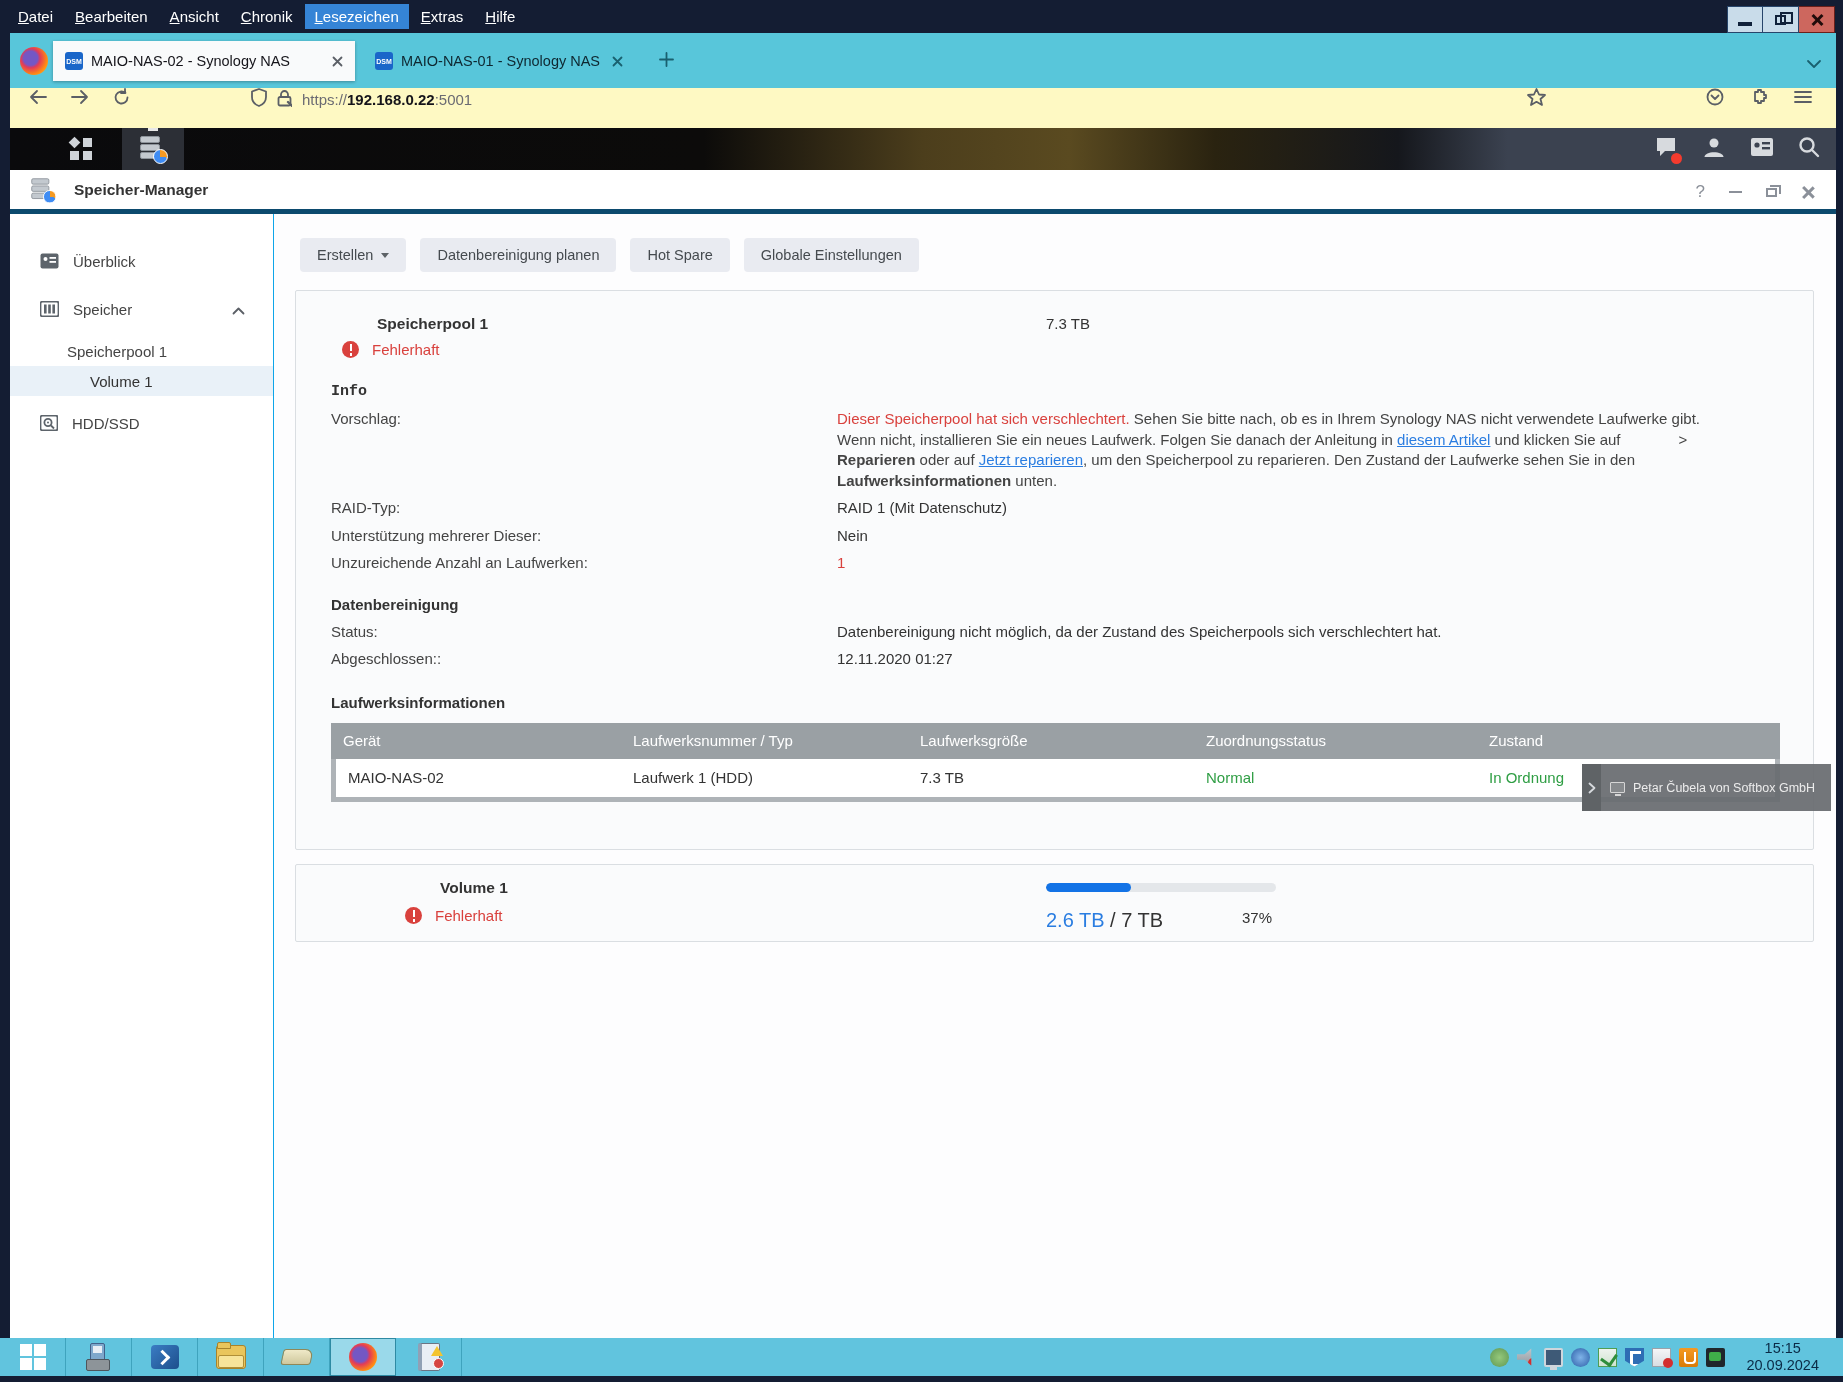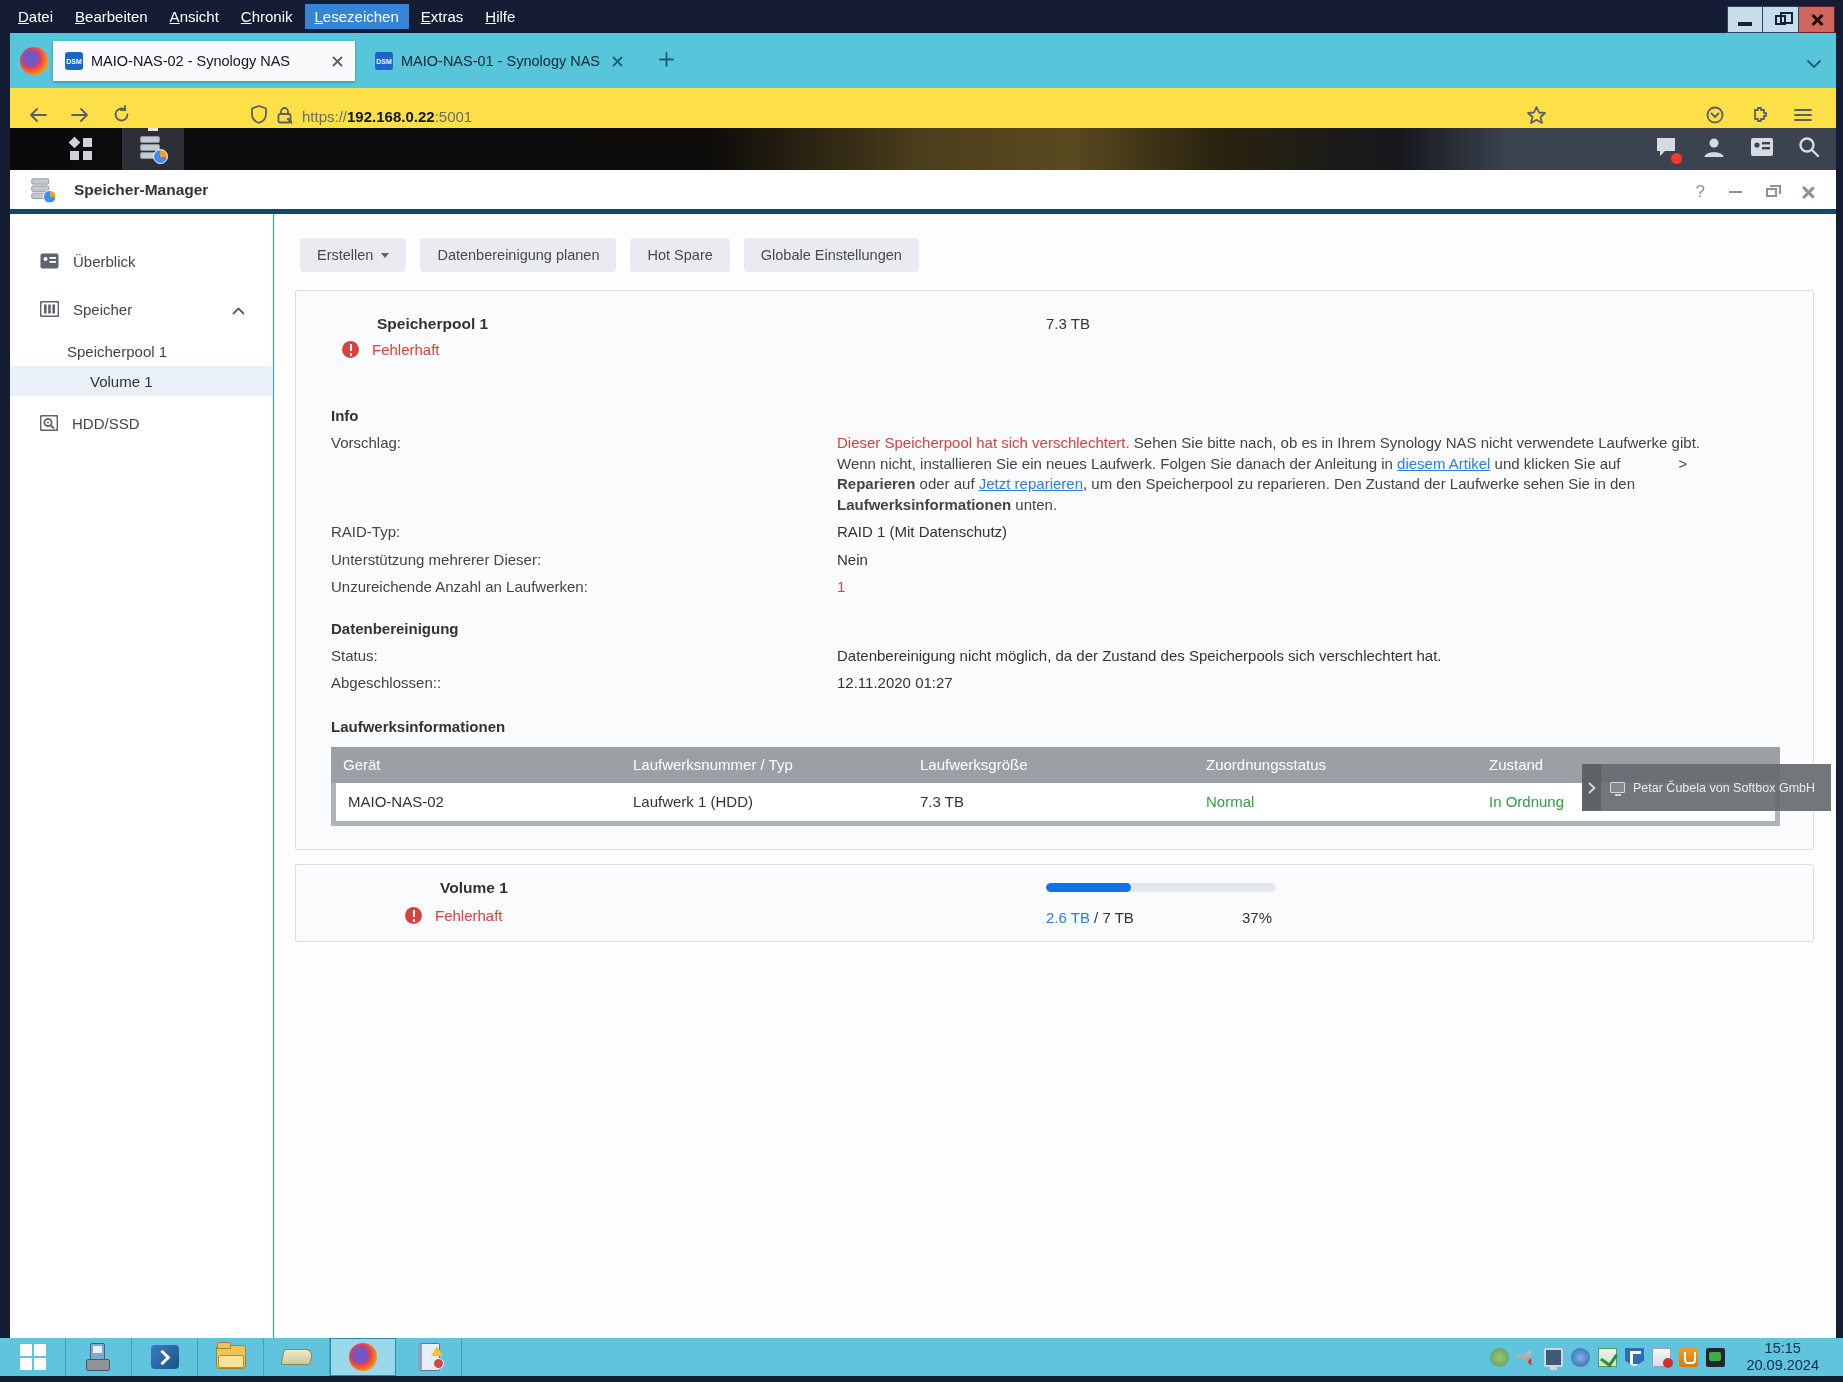--- a/index.html
+++ b/index.html
@@ -28,21 +28,21 @@
   .fx-logo { position:absolute; left:10px; top:14px; width:28px; height:28px; border-radius:50%;
     background:radial-gradient(circle at 38% 40%, #7457c4 0 29%, #e33b57 40%, #ff8b13 68%, #ffc83c 100%); }
   .tab { position:absolute; top:8px; height:40px; display:flex; align-items:center; padding:0 12px; gap:8px; font-size:14.5px; color:#0e2730; }
   .tab.active { background:#f9fafb; border-radius:0; color:#15141a; box-shadow:0 1px 3px rgba(0,0,0,.3); }
   .dsm-fav { width:18px; height:18px; background:#1a66c9; border-radius:3px; color:#fff; font-size:7px; font-weight:bold; display:flex; align-items:center; justify-content:center; flex:0 0 auto; }
   .tab-close svg, .icon-sm svg { display:block; }
   .newtab { position:absolute; left:648px; top:18px; }
   .tab-chev { position:absolute; right:14px; top:22px; }
 
   
-  .urlrow { position:absolute; top:88px; left:10px; right:7px; height:40px; background:#fde047; display:flex; align-items:flex-end; }
+  .urlrow { position:absolute; top:88px; left:10px; right:7px; height:40px; background:#fef9c3; display:flex; align-items:flex-start; }
   .nav-ic { margin-left:18px; flex:0 0 auto; }
   .url-field { margin-left:120px; display:flex; align-items:center; gap:10px; flex:1 1 auto; }
   .url-text { font-size:15px; color:#6b6b72; }
   .url-text b { color:#15141a; font-weight:600; }
   .url-right { display:flex; align-items:center; gap:26px; margin-right:24px; }
   .star { margin-right:160px; }
 
   
   .dsmbar { position:absolute; top:128px; left:10px; right:7px; height:42px;
     background:linear-gradient(90deg,#0a0a0c 0%,#0c0b0a 38%,#4c3e1c 50%,#5a4a20 58%,#2a2310 66%,#15171c 76%,#3b4250 82%,#3b4250 100%); }
@@ -95,21 +95,21 @@
   .pool-panel { height:560px; padding:20px 35px; position:relative; }
   .pool-title { position:absolute; left:81px; top:24px; font-size:15.5px; font-weight:bold; color:#333; }
   .pool-size { position:absolute; left:750px; top:24px; font-size:15px; color:#333; }
   .err-ic { width:17px; height:17px; border-radius:50%; background:#d9413d; position:relative; flex:0 0 auto; }
   .err-ic::before { content:""; position:absolute; left:7.5px; top:3px; width:2.5px; height:7px; background:#fff; }
   .err-ic::after { content:""; position:absolute; left:7.5px; top:12px; width:2.5px; height:2.5px; background:#fff; }
   .pool-status { position:absolute; left:46px; top:50px; display:flex; align-items:center; gap:13px; }
   .err-text { font-size:15px; color:#d9413d; }
 
   .sec-head { font-size:15px; font-weight:bold; color:#333; }
-  .pool-info-head { margin-top:96px; }
+  .pool-info-head { margin-top:72px;font-family:Liberation Mono, monospace; }
   .prop-row { display:flex; margin-top:7px; font-size:15px; color:#444; line-height:20.5px; }
   .prop-label { width:506px; flex:0 0 auto; }
   .prop-val { color:#333; }
   .red { color:#d9413d; }
   .para { width:880px; font-size:15px; line-height:20.5px; color:#444; }
   .para a { color:#2a7de1; text-decoration:underline; cursor:pointer; }
   .gap-sp { display:inline-block; width:58px; }
   .scrub-head { margin-top:22px; }
   .drives-head { margin-top:24px; }
 
@@ -120,21 +120,21 @@
   .dc { padding-left:12px; flex:0 0 auto; }
   .c1{width:290px;} .c2{width:287px;} .c3{width:286px;} .c4{width:283px;} .c5{flex:1 1 auto;}
   .dr-row .c1 { width:285px; } .dr-row .c2{width:287px;} .dr-row .c3{width:286px;} .dr-row .c4{width:283px;}
   .green { color:#2f9e44; }
 
   .vol-panel { height:78px; position:relative; }
   .vol-title { position:absolute; left:144px; top:14px; font-size:15.5px; font-weight:bold; color:#333; }
   .vol-status { position:absolute; left:109px; top:42px; display:flex; align-items:center; gap:13px; }
   .pbar { position:absolute; left:750px; top:18px; width:230px; height:9px; border-radius:5px; background:#e4e7ea; overflow:hidden; }
   .pbar-fill { height:100%; background:#1373e6; border-radius:5px; }
-  .vol-usage { position:absolute; left:750px; top:44px; font-size:15px; color:#333; }
+  .vol-usage { position:absolute; left:750px; top:44px; font-size:20px; color:#333; }
   .vol-usage .blue { color:#2a7de1; cursor:pointer; }
   .vol-pct { position:absolute; left:946px; top:44px; font-size:15px; color:#333; }
 
   
   .rc-overlay { position:absolute; left:1582px; top:764px; height:47px; display:flex; z-index:40; }
   .rc-chev { width:19px; background:#5f6366; display:flex; align-items:center; justify-content:center; }
   .rc-tip { width:230px; background:rgba(104,108,112,0.93); display:flex; align-items:center; gap:8px; padding-left:9px; }
   .rc-tip-text { font-size:12.5px; color:#ececec; white-space:nowrap; }
   .mon-ic { width:15px; height:11px; border:1.5px solid #d6d6d6; border-radius:1px; position:relative; flex:0 0 auto; background:rgba(255,255,255,.15); }
   .mon-ic::after { content:""; position:absolute; left:4px; bottom:-4px; width:6px; height:2px; background:#d6d6d6; }

